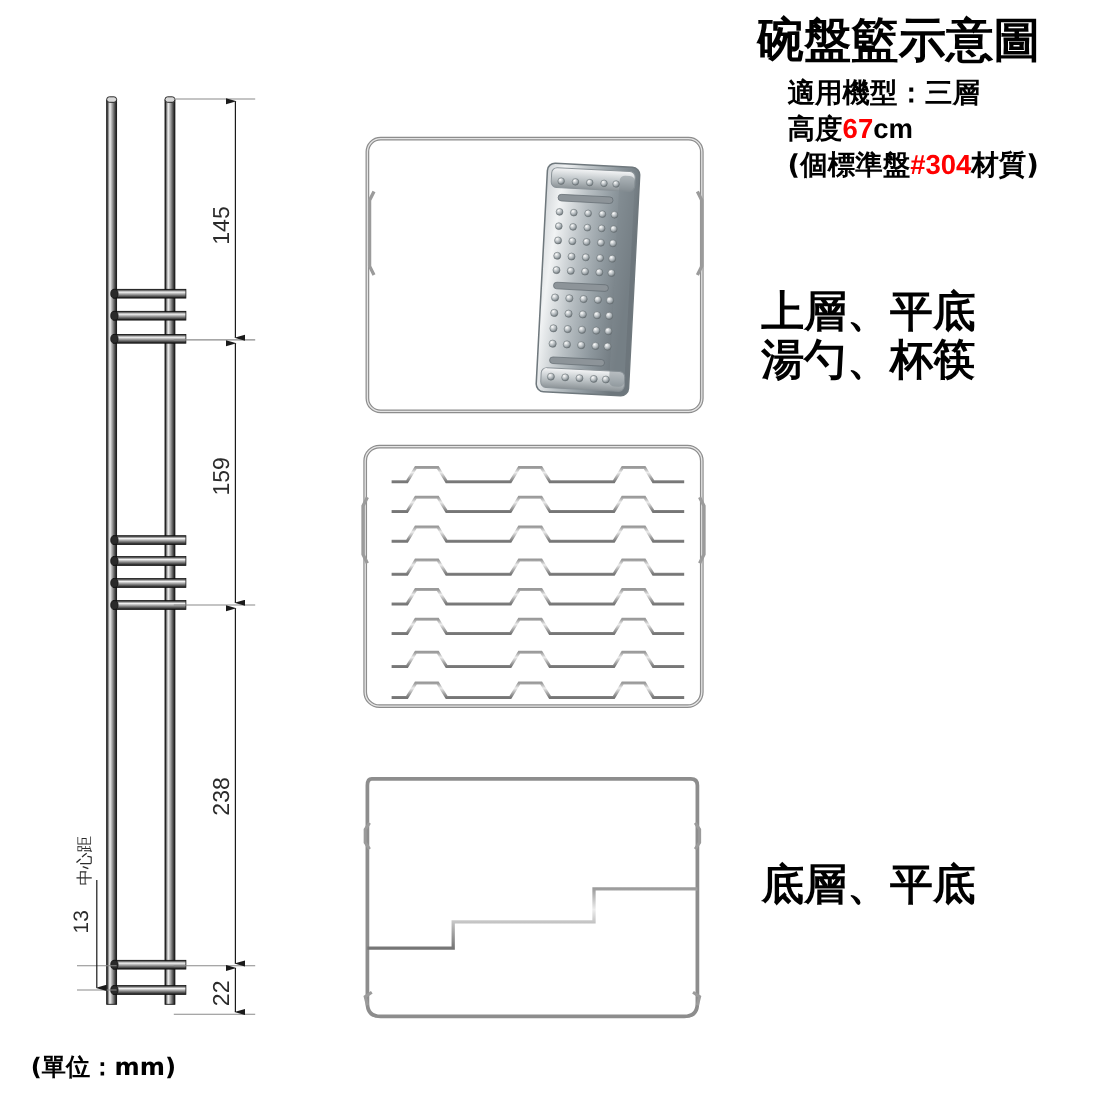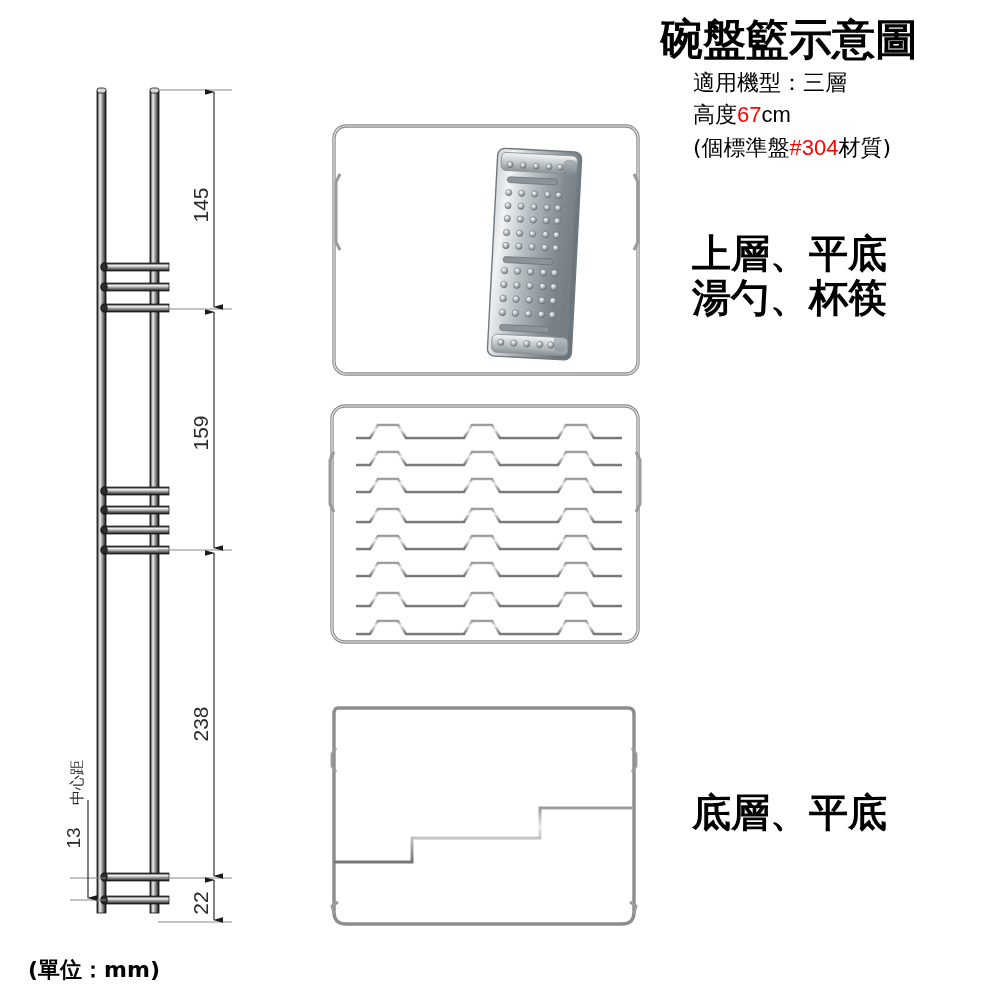--- a/index.html
+++ b/index.html
@@ -3,42 +3,43 @@
 <meta charset="utf-8">
 <style>
   html,body{margin:0;padding:0;background:#ffffff;}
   body{width:1000px;height:1000px;overflow:hidden;
        font-family:"DejaVu Sans","Liberation Sans",sans-serif;color:#000;}
   #page{position:relative;width:1000px;height:1000px;background:#fff;}
   .nosel{user-select:none;}
 
   
   .title{
-    position:absolute;left:660px;top:18px;
+    position:absolute;left:688px;top:18px;
     font-size:43px;font-weight:bold;letter-spacing:0px;line-height:1.0;
     white-space:nowrap;
+    font-family:Liberation Mono, monospace;
   }
   .sub{
-    position:absolute;left:693px;
-    font-size:22px;font-weight:normal;line-height:1.0;white-space:nowrap;
+    position:absolute;left:716px;
+    font-size:25px;font-weight:bold;line-height:1.0;white-space:nowrap;
   }
   .sub.l1{top:72px;}
   .sub.l2{top:104px;}
   .sub.l3{top:137px;}
   .red{color:#ff0000;}
   .lat{font-family:"Liberation Sans",sans-serif;margin-top:39px;}
 
   .lvl{
     position:absolute;left:692px;
-    font-size:39px;font-weight:bold;line-height:1.14;white-space:nowrap;
+    font-size:39px;font-weight:bold;line-height:1.14;white-space:nowrap;margin-top:30px;
   }
   .lvl .n{font-family:"Liberation Sans",sans-serif;}
   .lvl.top{top:232px;}
   .lvl.mid{top:478px;}
-  .lvl.bot{top:791px;text-align:center;}
+  .lvl.bot{top:753px;text-align:center;}
 
   .unit{
     position:absolute;left:28px;top:955px;
     font-size:22px;font-weight:bold;white-space:nowrap;
   }
 
   
   .dwg{position:absolute;left:0;top:0;width:260px;height:1000px;}
 
   

